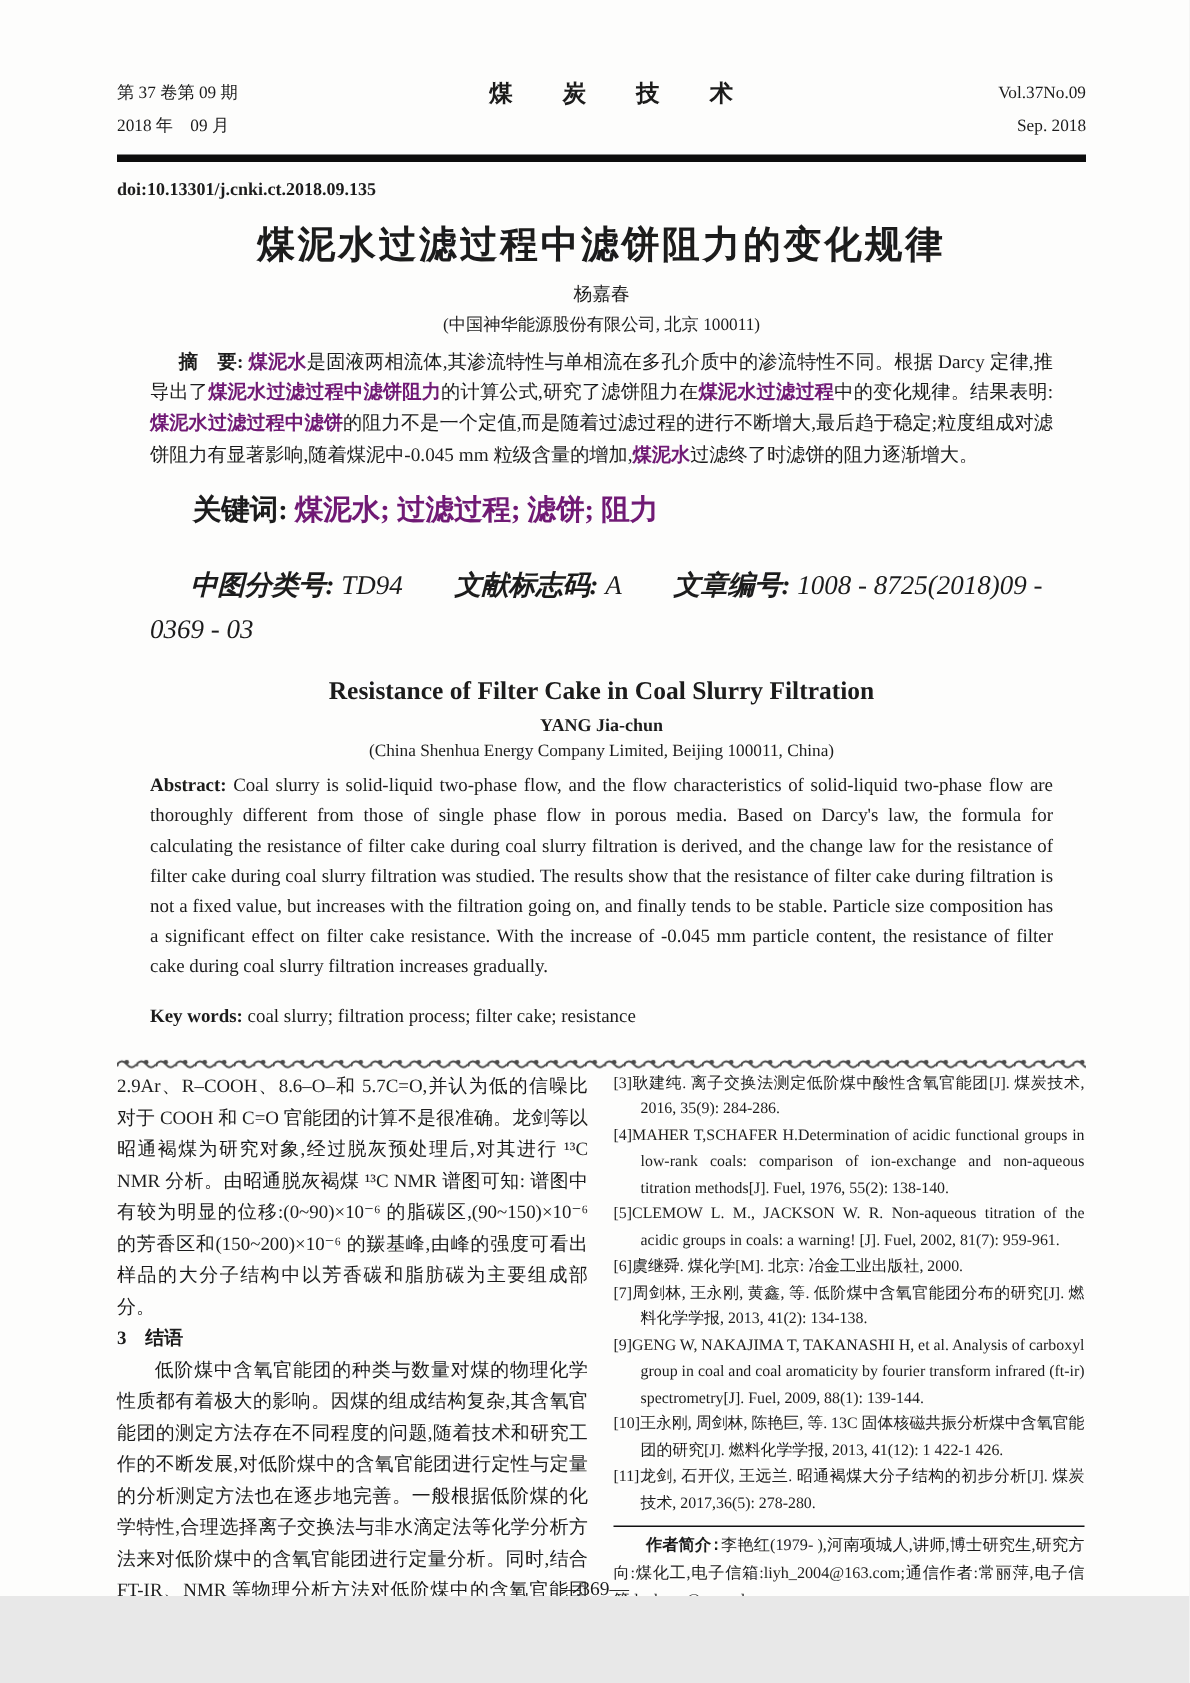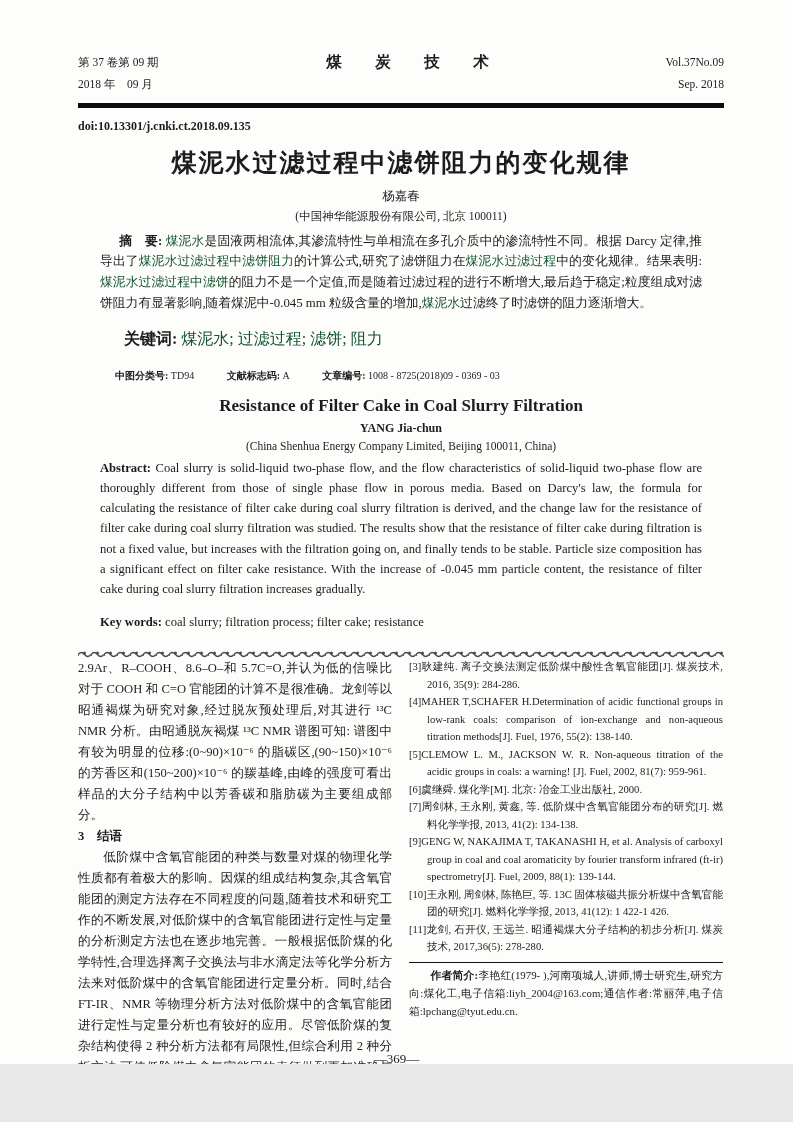--- a/index.html
+++ b/index.html
@@ -20,24 +20,24 @@
   .thick-rule{height:5px;background:#0d0d0d;margin-top:7px;}
   .doi-line{font-size:12px;margin-top:11px;font-weight:bold;}
   
   .cn-title{text-align:center;font-size:25px;font-weight:700;letter-spacing:2px;margin-top:12px;}
   .cn-author{text-align:center;font-size:12.5px;margin-top:9px;}
   .cn-affil{text-align:center;font-size:11.5px;margin-top:4px;}
   
   .front{padding:0 22px;}
   .cn-abstract{font-size:12.8px;line-height:1.62;text-align:justify;text-indent:1.5em;margin-top:7px;}
   .lbl{font-weight:700;}
-  .hl{color:#14532d;}
-  .bold{font-weight:700;}
-  .kw-line{font-size:16px;line-height:1.6;text-indent:1.5em;margin-top:2px;}
-  .clc-line{font-size:10px;line-height:1.6;text-indent:1.5em;margin-top:2px;}
+  .hl{color:#701a75;font-weight:bold;}
+  .bold{font-weight:700;font-family:Liberation Mono, monospace;}
+  .kw-line{font-size:19px;line-height:1.6;text-indent:1.5em;margin-top:2px;}
+  .clc-line{font-size:18px;line-height:1.6;text-indent:1.5em;margin-top:2px;font-style:italic;}
   .clc-group{margin-right:30px;}
   .en-title{text-align:center;font-size:17px;font-weight:700;margin-top:12px;}
   .en-author{text-align:center;font-size:12px;font-weight:700;margin-top:5px;}
   .en-affil{text-align:center;font-size:11.5px;margin-top:4px;}
   .en-abstract{font-size:12.6px;line-height:1.6;text-align:justify;margin-top:6px;}
   .en-kw{font-size:12.6px;line-height:1.6;margin-top:12px;}
   .wavy{margin-top:6px;height:9px;}
   
   .columns{display:flex;gap:17px;margin-top:5px;}
   .col{width:314px;font-size:12.6px;line-height:21px;text-align:justify;}

